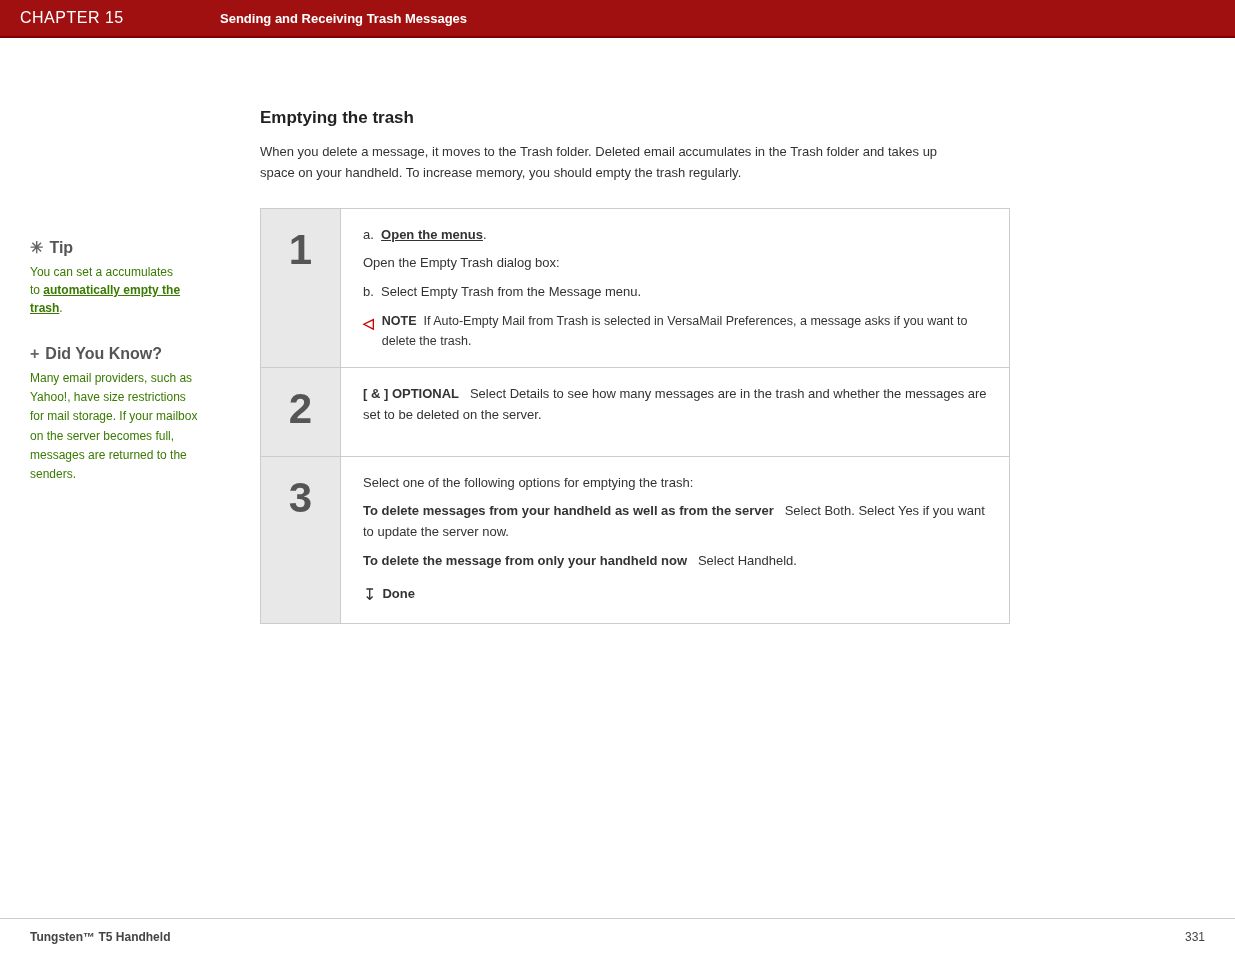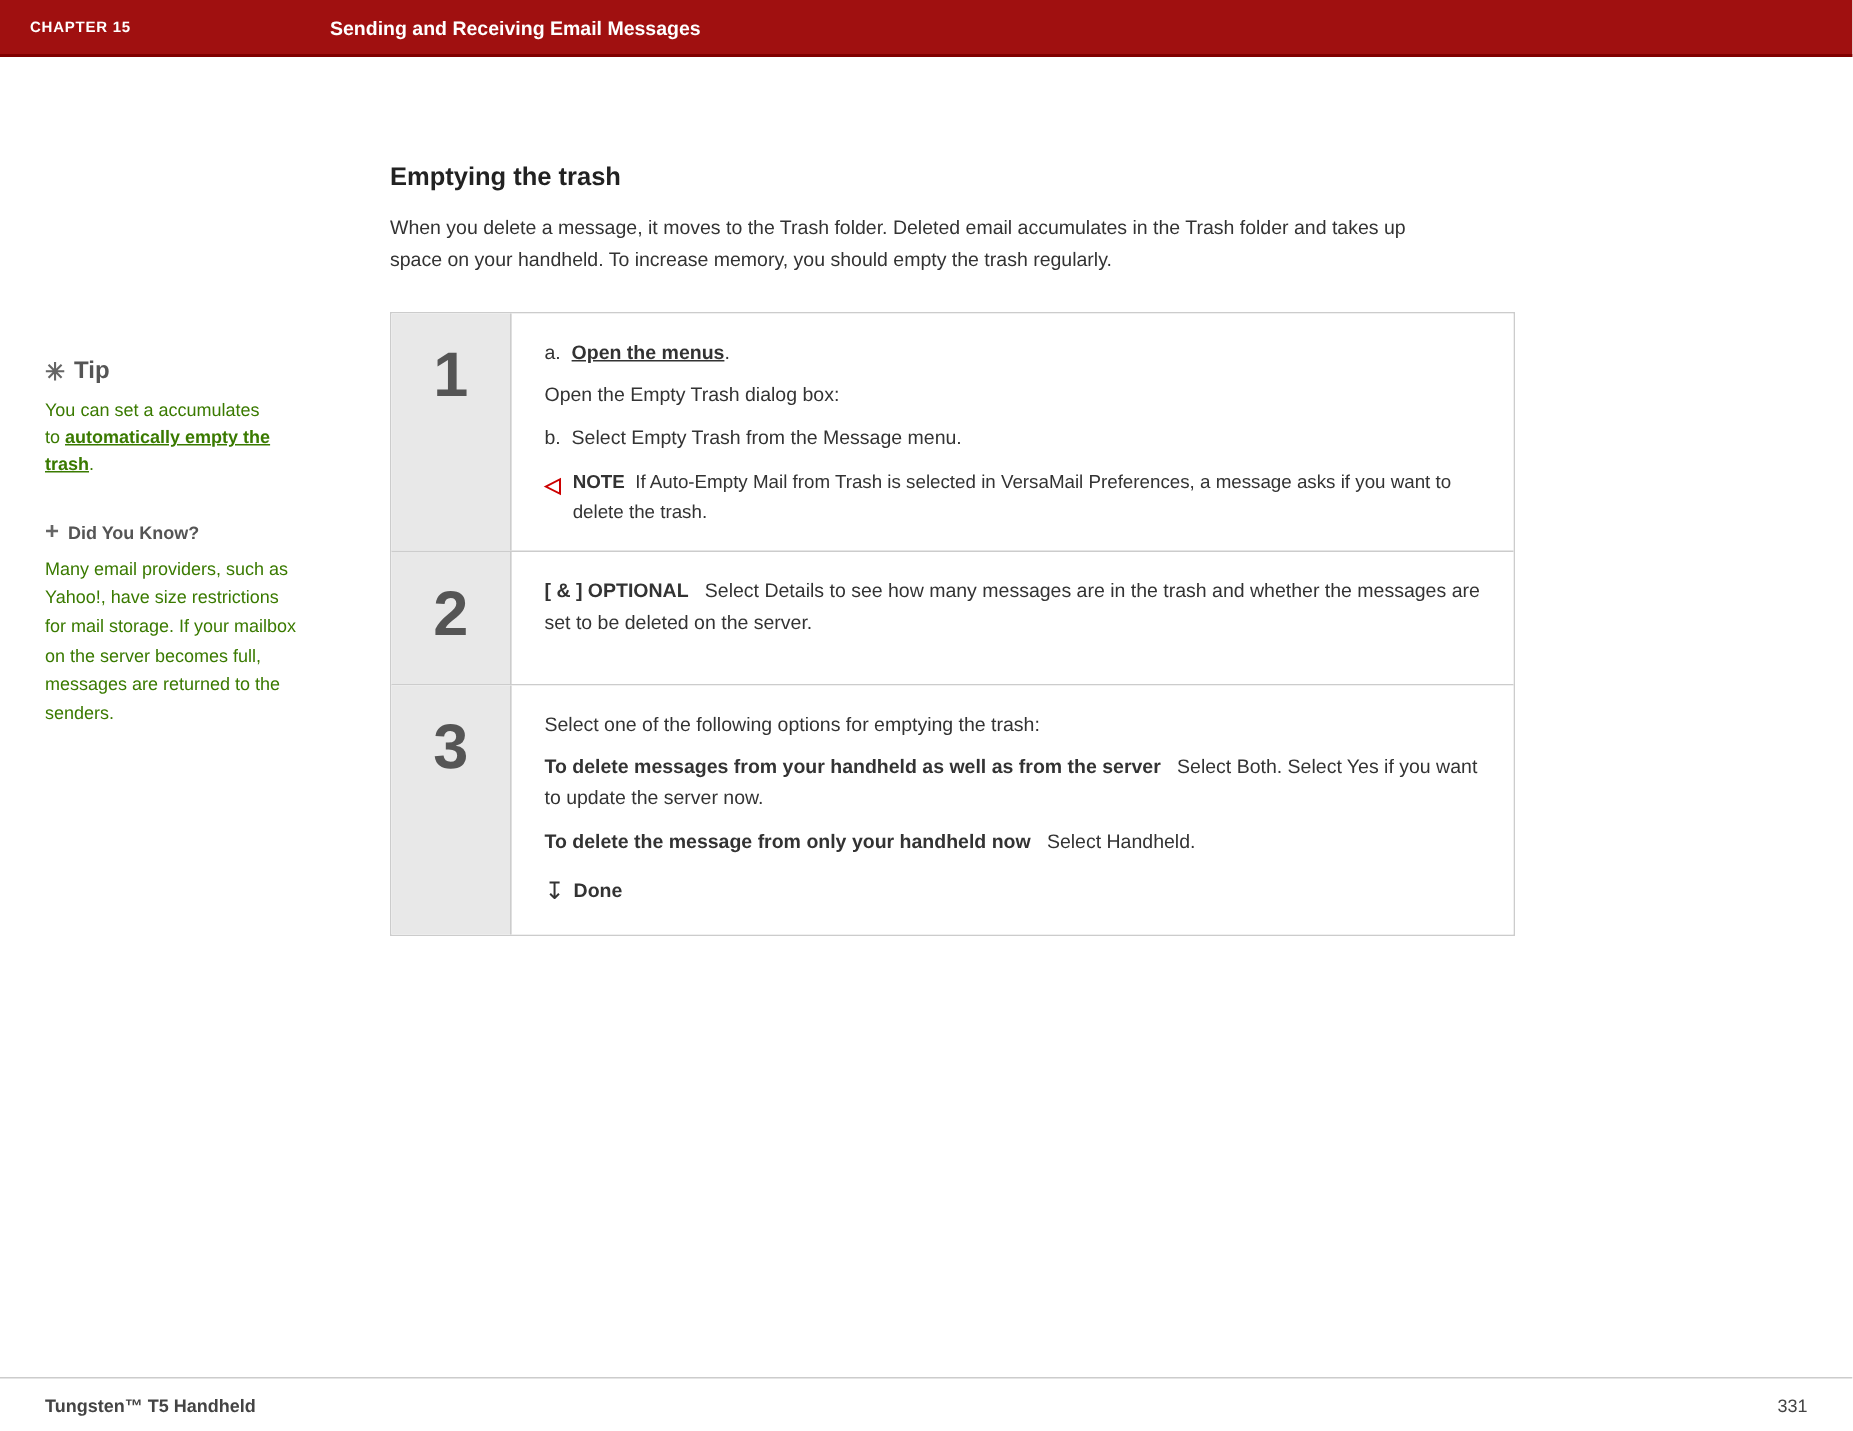--- a/index.html
+++ b/index.html
@@ -16,22 +16,22 @@
     .header-bar {
       background: #a01010;
       color: #fff;
       display: flex;
       align-items: center;
       padding: 0 20px;
       height: 38px;
       border-bottom: 2px solid #800000;
     }
     .header-chapter {
-      font-weight: bold;
-      font-size: 10px;
+      font-weight: normal;
+      font-size: 16px;
       letter-spacing: 0.5px;
       min-width: 200px;
     }
     .header-title {
       font-weight: bold;
       font-size: 13px;
     }
 
     
     .page-content {
@@ -85,21 +85,21 @@
       gap: 6px;
       margin-bottom: 6px;
     }
     .dyk-plus {
       color: #666;
       font-size: 16px;
       font-weight: bold;
     }
     .dyk-label {
       font-weight: bold;
-      font-size: 12px;
+      font-size: 16px;
       color: #555;
     }
     .dyk-text {
       font-size: 12px;
       color: #3a7a00;
       line-height: 1.6;
     }
 
     
     .main-content {
@@ -235,21 +235,21 @@
       font-size: 12px;
       color: #444;
     }
     body { position: relative; }
   </style>
 </head>
 <body>
 
 <div class="header-bar">
   <div class="header-chapter">CHAPTER 15</div>
-  <div class="header-title">Sending and Receiving Email Messages</div>
+  <div class="header-title">Sending and Receiving Trash Messages</div>
 </div>
 
 <div class="page-content">
 
   <div class="sidebar">
 
     <div class="tip-block">
       <div class="tip-header">
         <span class="tip-star">✳</span>
         <span class="tip-label">Tip</span>

